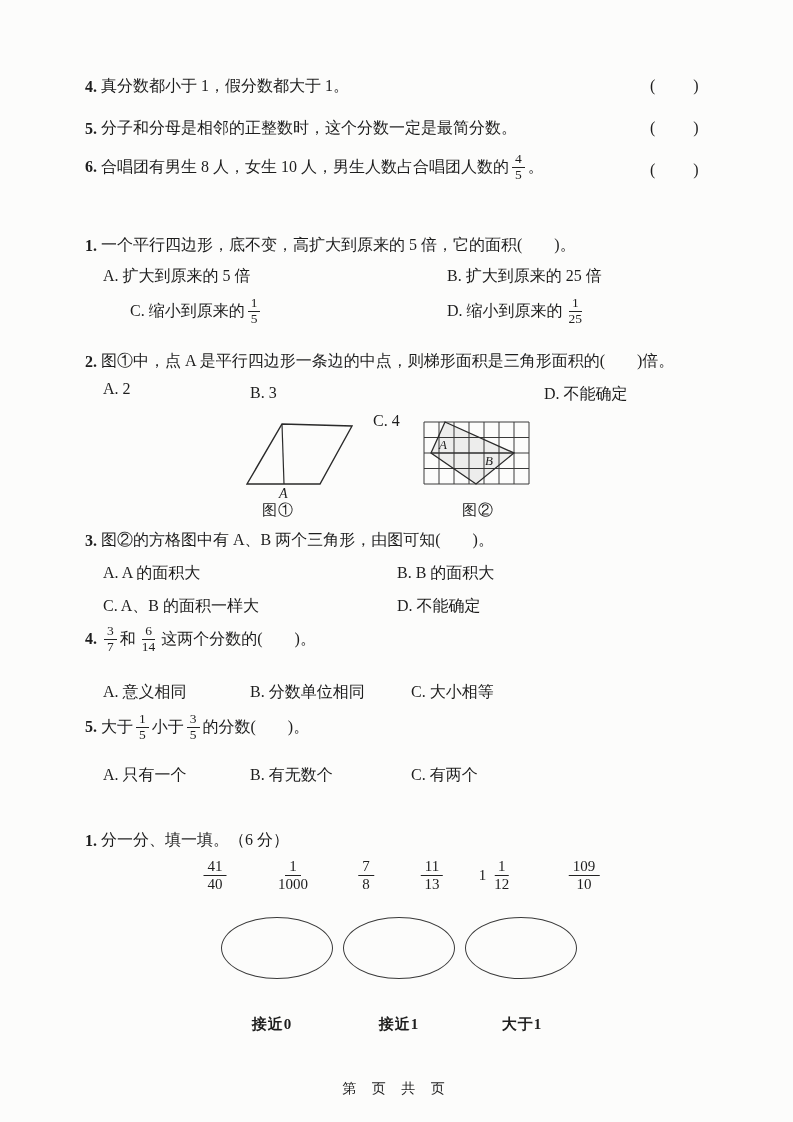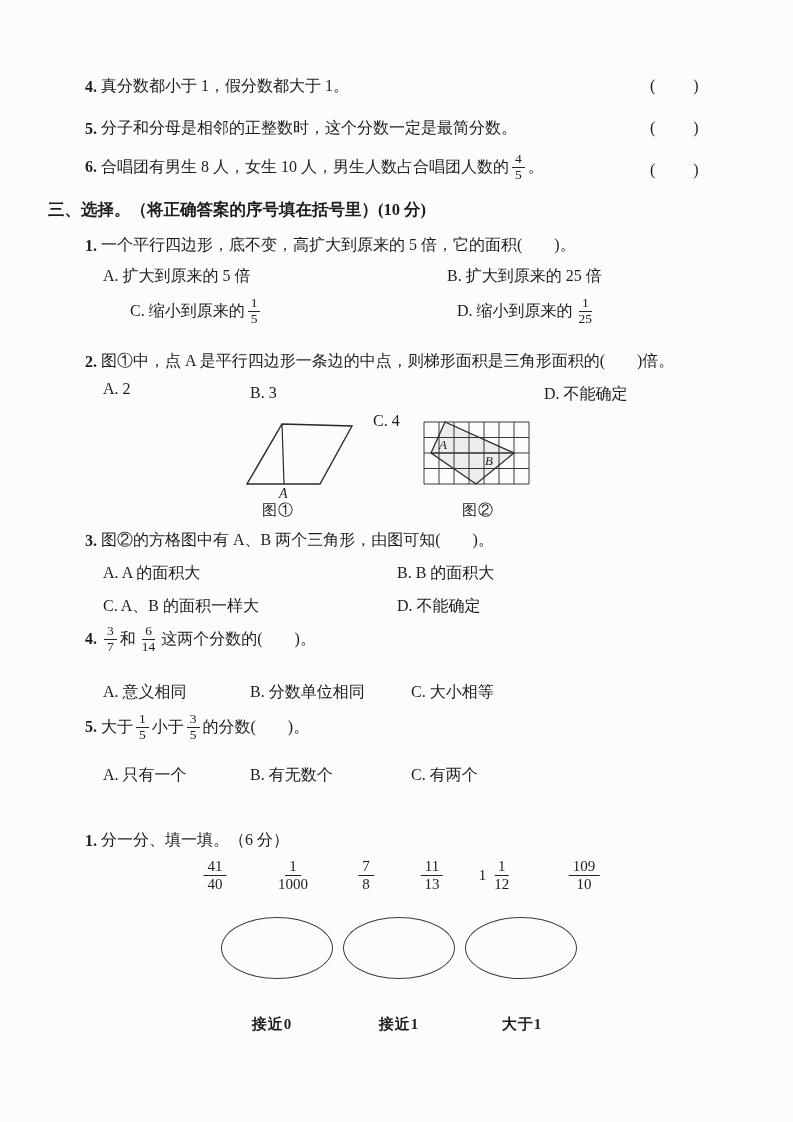--- a/index.html
+++ b/index.html
@@ -54,43 +54,39 @@
     <span class="qno">6.</span>
     <span>合唱团有男生 8 人，女生 10 人，男生人数占合唱团人数的</span>
     <span class="frac">
       <span class="num">4</span>
       <span class="den">5</span>
     </span>
     <span>。</span>
   </div>
   <span class="ans-paren" style="top:160px;">(　　)</span>
 
-  <div class="line" style="top:199px;left:48px;">
-    <span class="sec-title">三、选择。</span>
-    <span class="sec-title">（将正确答案的序号填在括号里）(10 分)</span>
-  </div>
 
   <div class="line" style="top:235px;left:85px;">
     <span class="qno">1.</span>
     <span>一个平行四边形，底不变，高扩大到原来的 5 倍，它的面积(　　)。</span>
   </div>
   <div class="opt" style="top:266px;left:103px;">
       <span>A. 扩大到原来的 5 倍</span>
     </div>
   <div class="opt" style="top:266px;left:447px;">
       <span>B. 扩大到原来的 25 倍</span>
     </div>
   <div class="opt" style="top:296px;left:103px;margin-left:27px;">
     <span>C. 缩小到原来的</span>
     <span class="frac">
       <span class="num">1</span>
       <span class="den">5</span>
     </span>
   </div>
-  <div class="opt" style="top:296px;left:447px;margin-left:10px;">
+  <div class="opt" style="top:296px;left:447px;">
     <span>D. 缩小到原来的</span>
     <span class="frac">
       <span class="num">1</span>
       <span class="den">25</span>
     </span>
   </div>
 
   <div class="line" style="top:351px;left:85px;">
     <span class="qno">2.</span>
     <span>图①中，点 A 是平行四边形一条边的中点，则梯形面积是三角形面积的(　　)倍。</span>
@@ -241,14 +237,15 @@
   </div>
 
   <div class="ellipse" style="top:917px;left:221px;"></div>
   <div class="ellipse" style="top:917px;left:343px;"></div>
   <div class="ellipse" style="top:917px;left:465px;"></div>
 
   <div class="bin-label" style="top:987px;left:272px;">接近0</div>
   <div class="bin-label" style="top:987px;left:399px;">接近1</div>
   <div class="bin-label" style="top:987px;left:522px;">大于1</div>
 
+  <div class="footer" style="top:1080px;">第 页 共 页</div>
 
 </div>
 
 </body></html>

